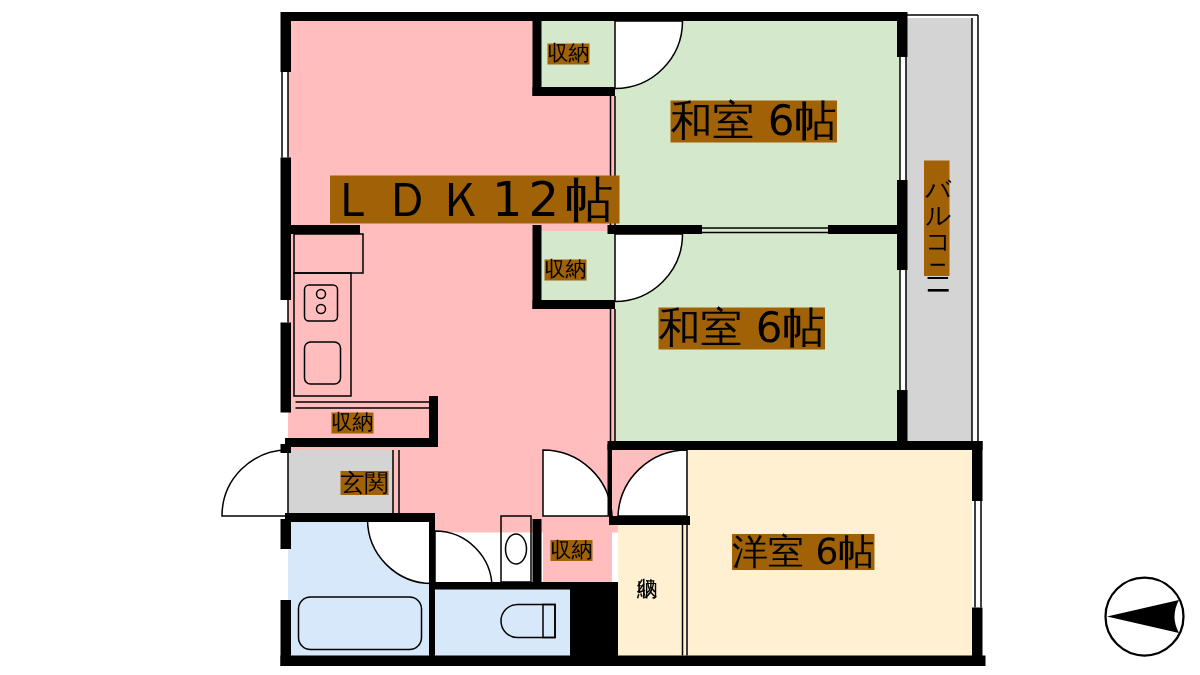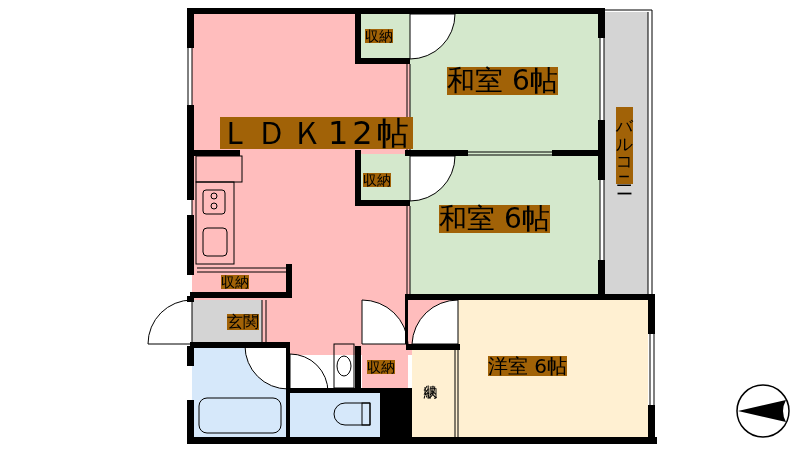--- a/index.html
+++ b/index.html
@@ -112,20 +112,20 @@
 
   <g>
     <circle cx="763" cy="411" r="26" fill="#fff" stroke="#000" stroke-width="1.5"></circle>
     <path d="M738 411 L786 400 Q780 411 786 422 Z" fill="#000"></path>
   </g>
 </svg>
 
 <div class="lbl" style="left:220px;top:117px;font-size:32px;letter-spacing:4px;">ＬＤＫ12帖</div>
 <div class="lbl" style="left:447px;top:67px;font-size:28px;">和室 6帖</div>
 <div class="lbl" style="left:439px;top:205px;font-size:28px;">和室 6帖</div>
-<div class="lbl" style="left:488px;top:356px;font-size:20px;">洋室 6帖</div>
+<div class="lbl" style="left:488px;top:356px;font-size:24px;">洋室 6帖</div>
 <div class="lbl vert" style="left:616px;top:107px;font-size:17px;">バルコニー</div>
 <div class="lbl" style="left:207px;top:314px;font-size:16px;margin-left:20px;">玄関</div>
 <div class="lbl" style="left:365px;top:29px;font-size:14px;">収納</div>
 <div class="lbl" style="left:363px;top:173px;font-size:14px;">収納</div>
 <div class="lbl" style="left:221px;top:275px;font-size:14px;">収納</div>
 <div class="lbl" style="left:367px;top:360px;font-size:14px;">収納</div>
 <div class="lbl vert" style="left:424px;top:374px;font-size:14px;">収納</div>
 
 </body></html>

